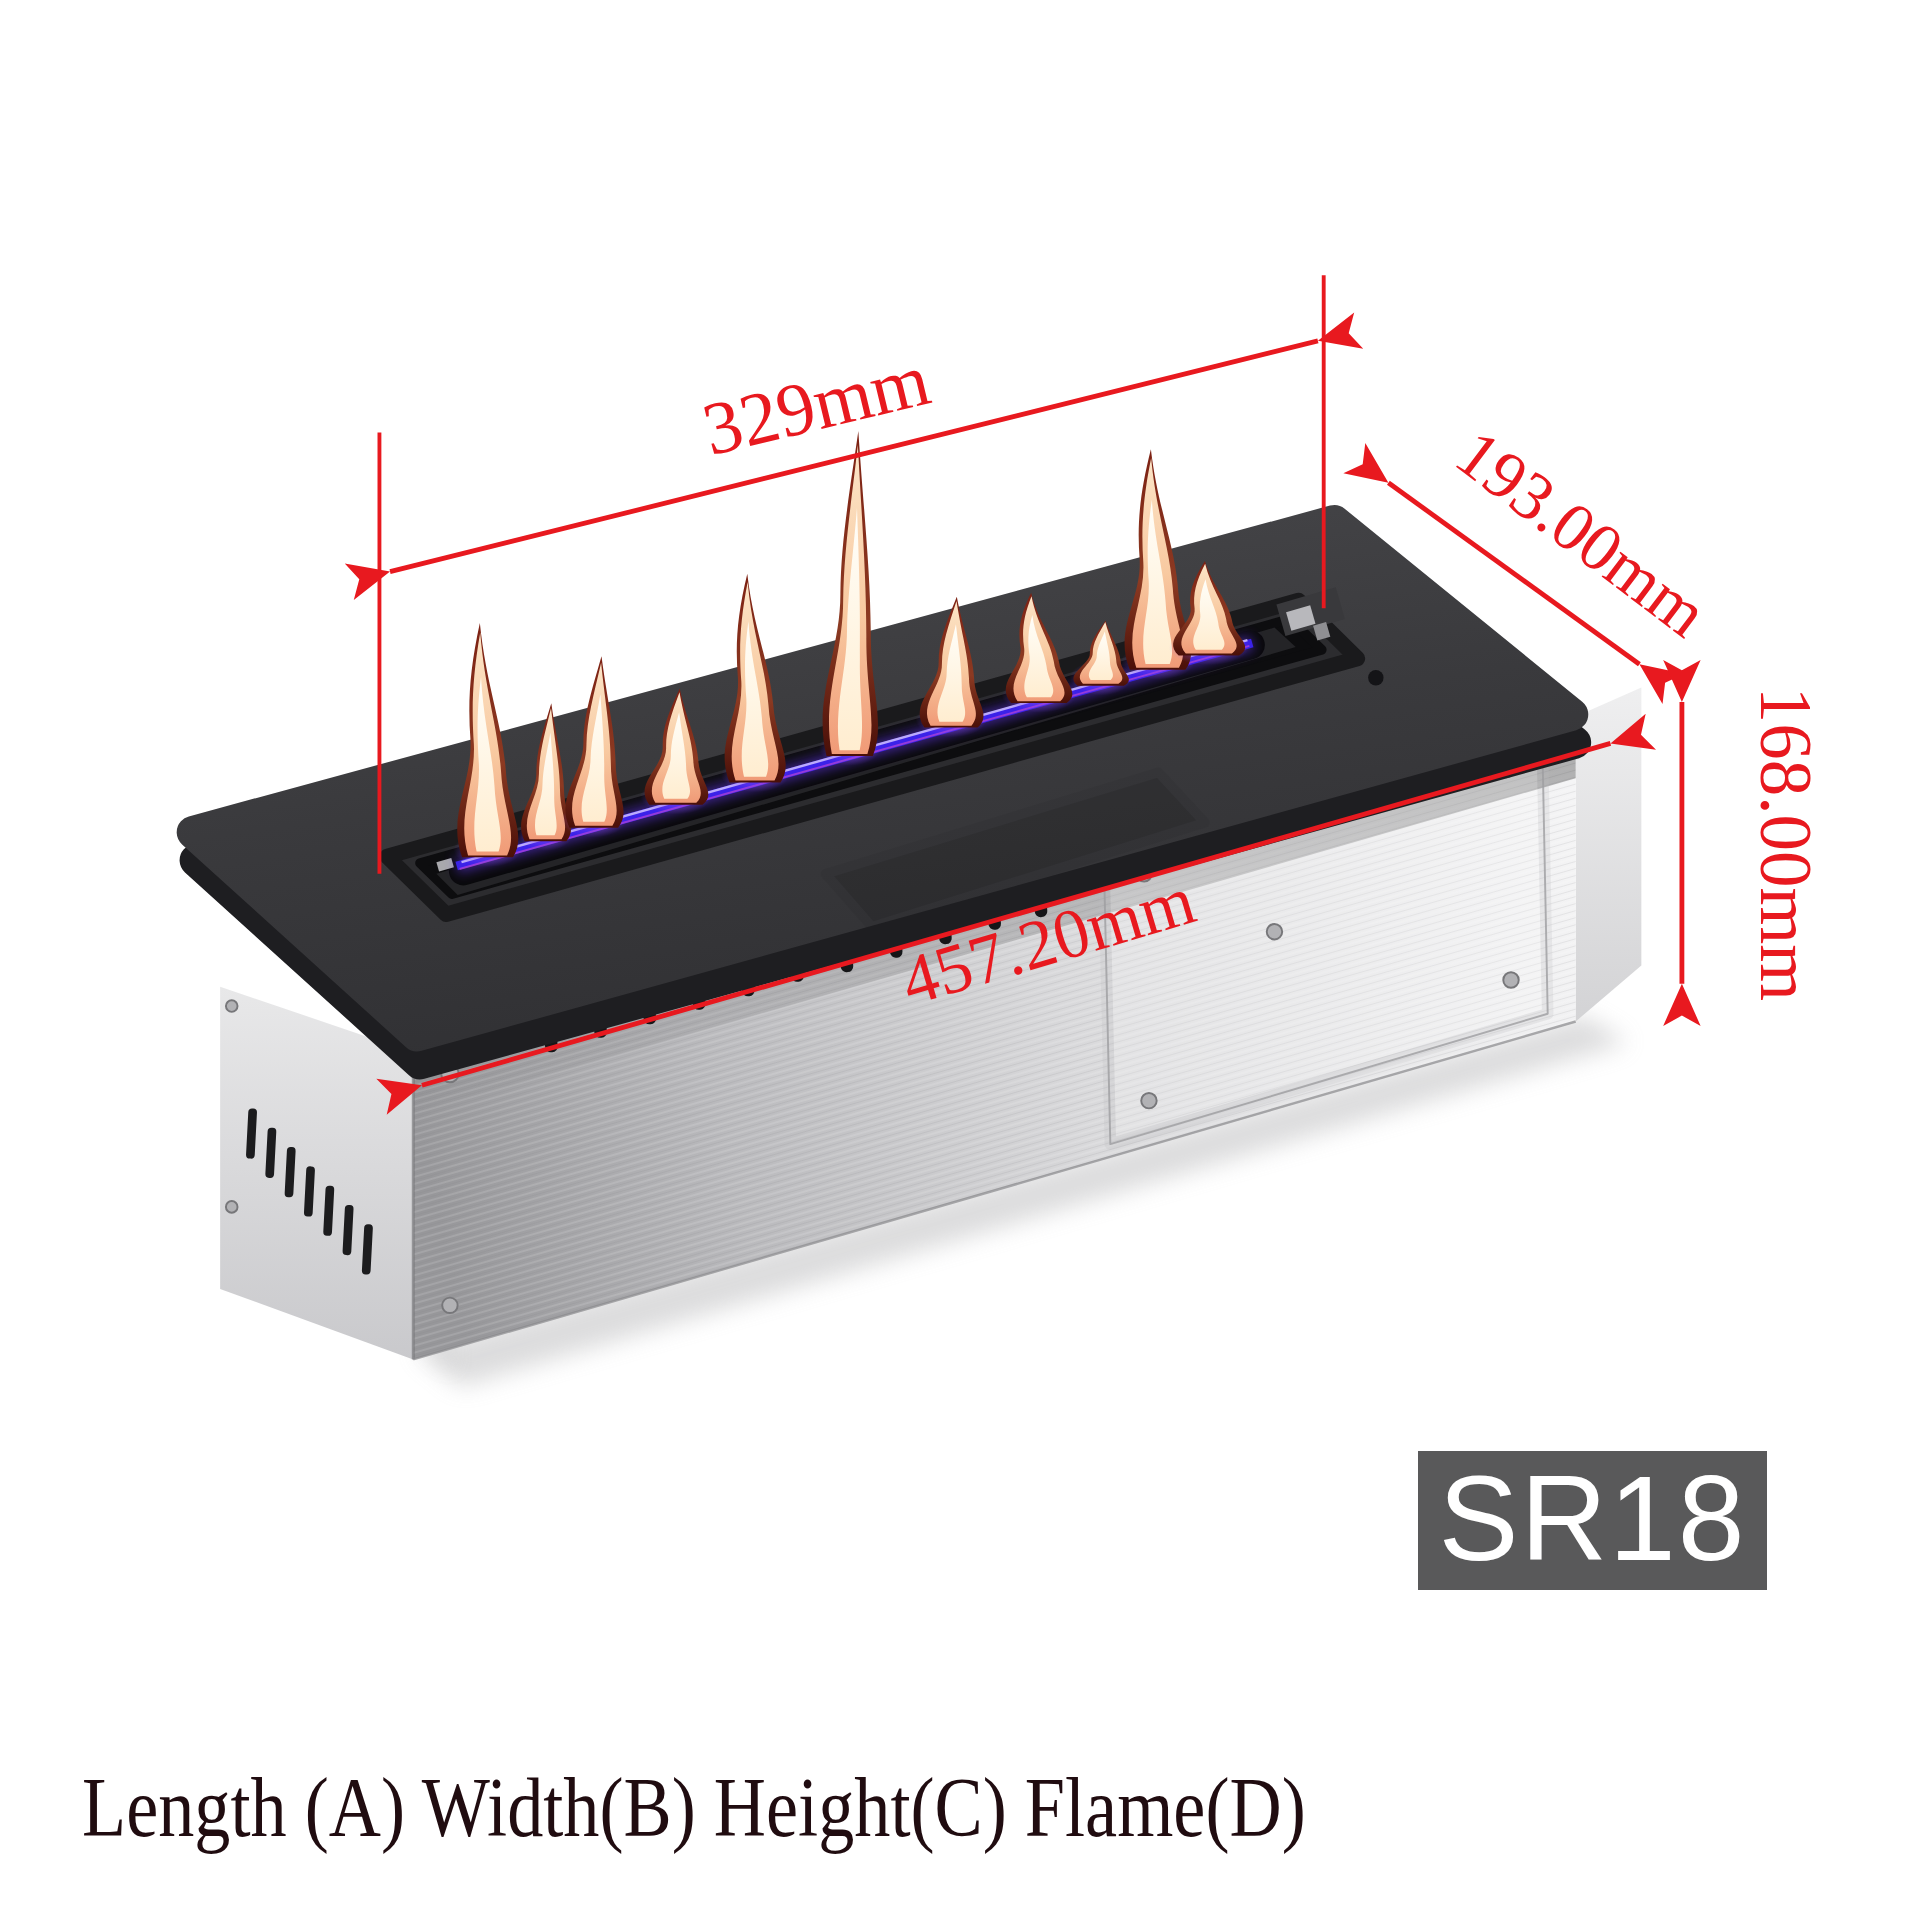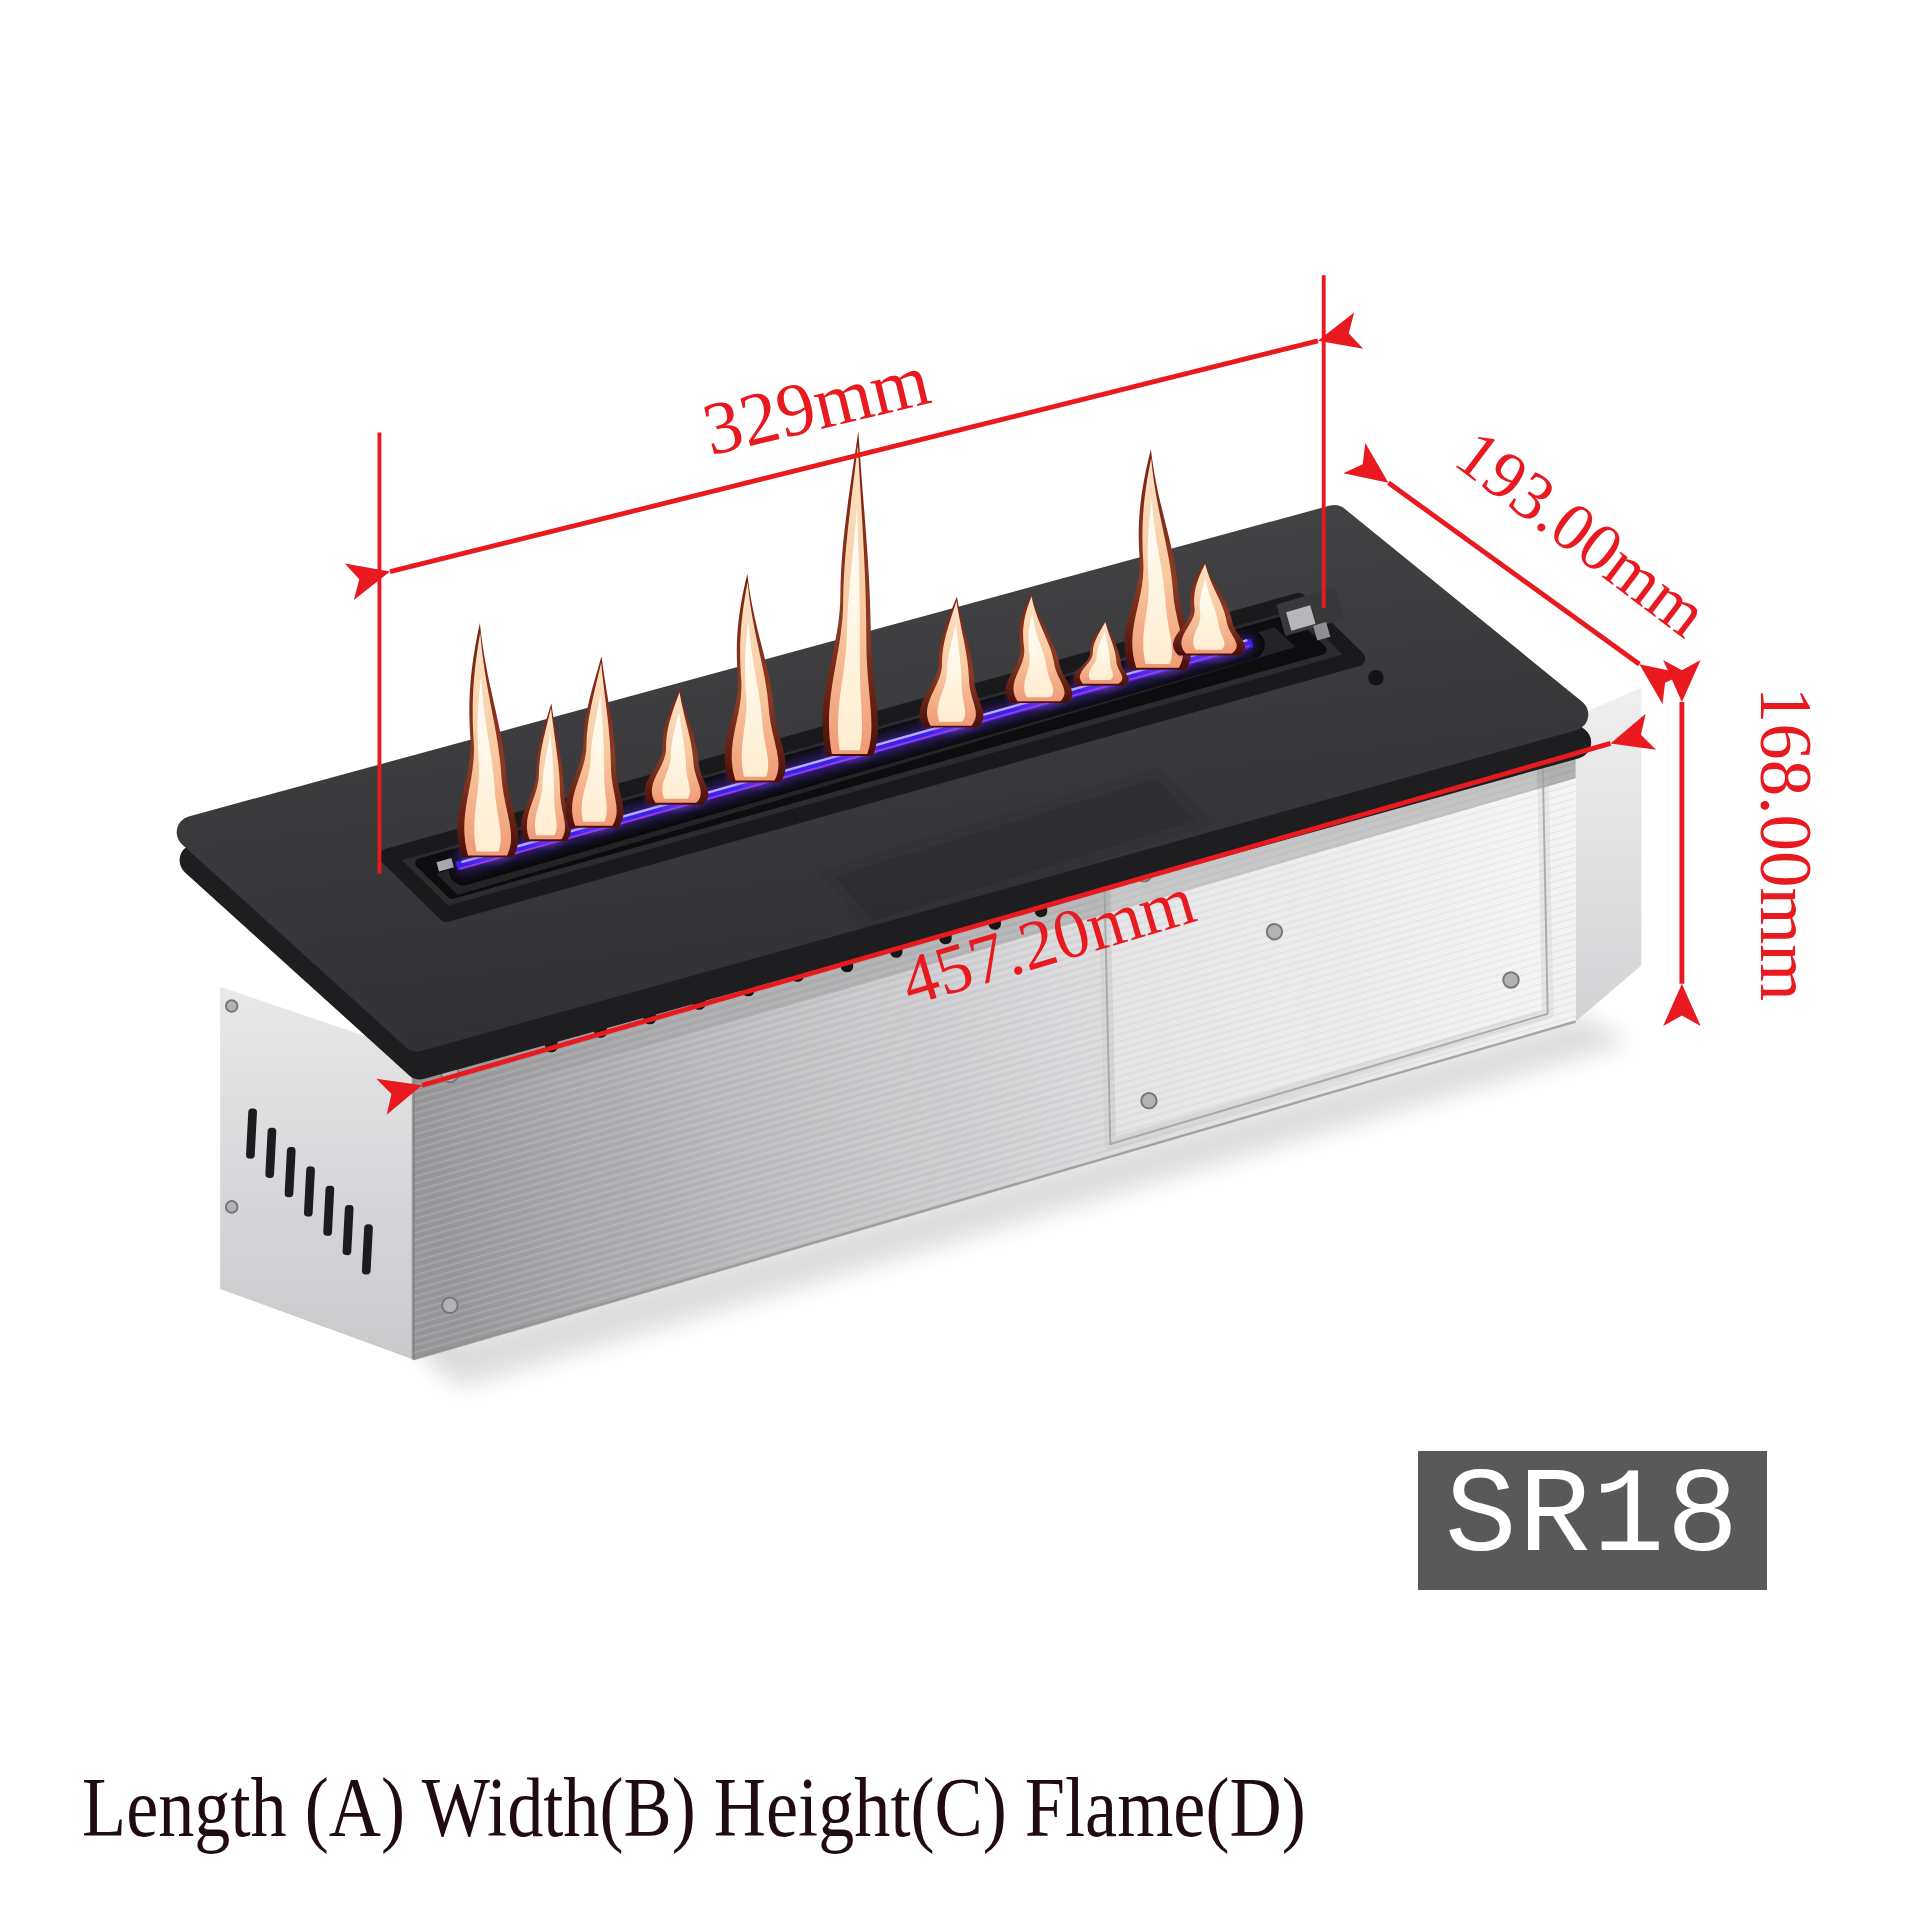--- a/index.html
+++ b/index.html
@@ -23,21 +23,21 @@
     white-space:nowrap;line-height:1;
   }
   #label-length  {left:816px; top:404px; font-size:75px; transform:translate(-50%,-50%) rotate(-13.5deg);}
   #label-width   {left:1582px;top:533px; font-size:68px; transform:translate(-50%,-50%) rotate(37deg);}
   #label-height  {left:1785px;top:844px; font-size:73px; transform:translate(-50%,-50%) rotate(90deg);}
   #label-body    {left:1048px;top:941px; font-size:70px; transform:translate(-50%,-50%) rotate(-16.5deg);}
   #model-badge{
     position:absolute;left:1418px;top:1451px;width:349px;height:139px;
     background:var(--badge-bg);color:var(--badge-text);
     font-size:120px;line-height:135px;text-align:center;
-    font-family:Liberation Mono, monospace;letter-spacing:1.9px;
+    font-family:Liberation Sans, sans-serif;letter-spacing:1.9px;
   }
   #caption{
     position:absolute;left:82px;top:1761px;
     color:var(--caption-text);font-size:85px;line-height:1.1;
     font-family:"Liberation Serif", serif;
     transform:scale(0.85,1);transform-origin:left top;
     white-space:nowrap;
   }
   .red-line{stroke:var(--accent-red);fill:none;}
   .red-fill{fill:var(--accent-red);}

